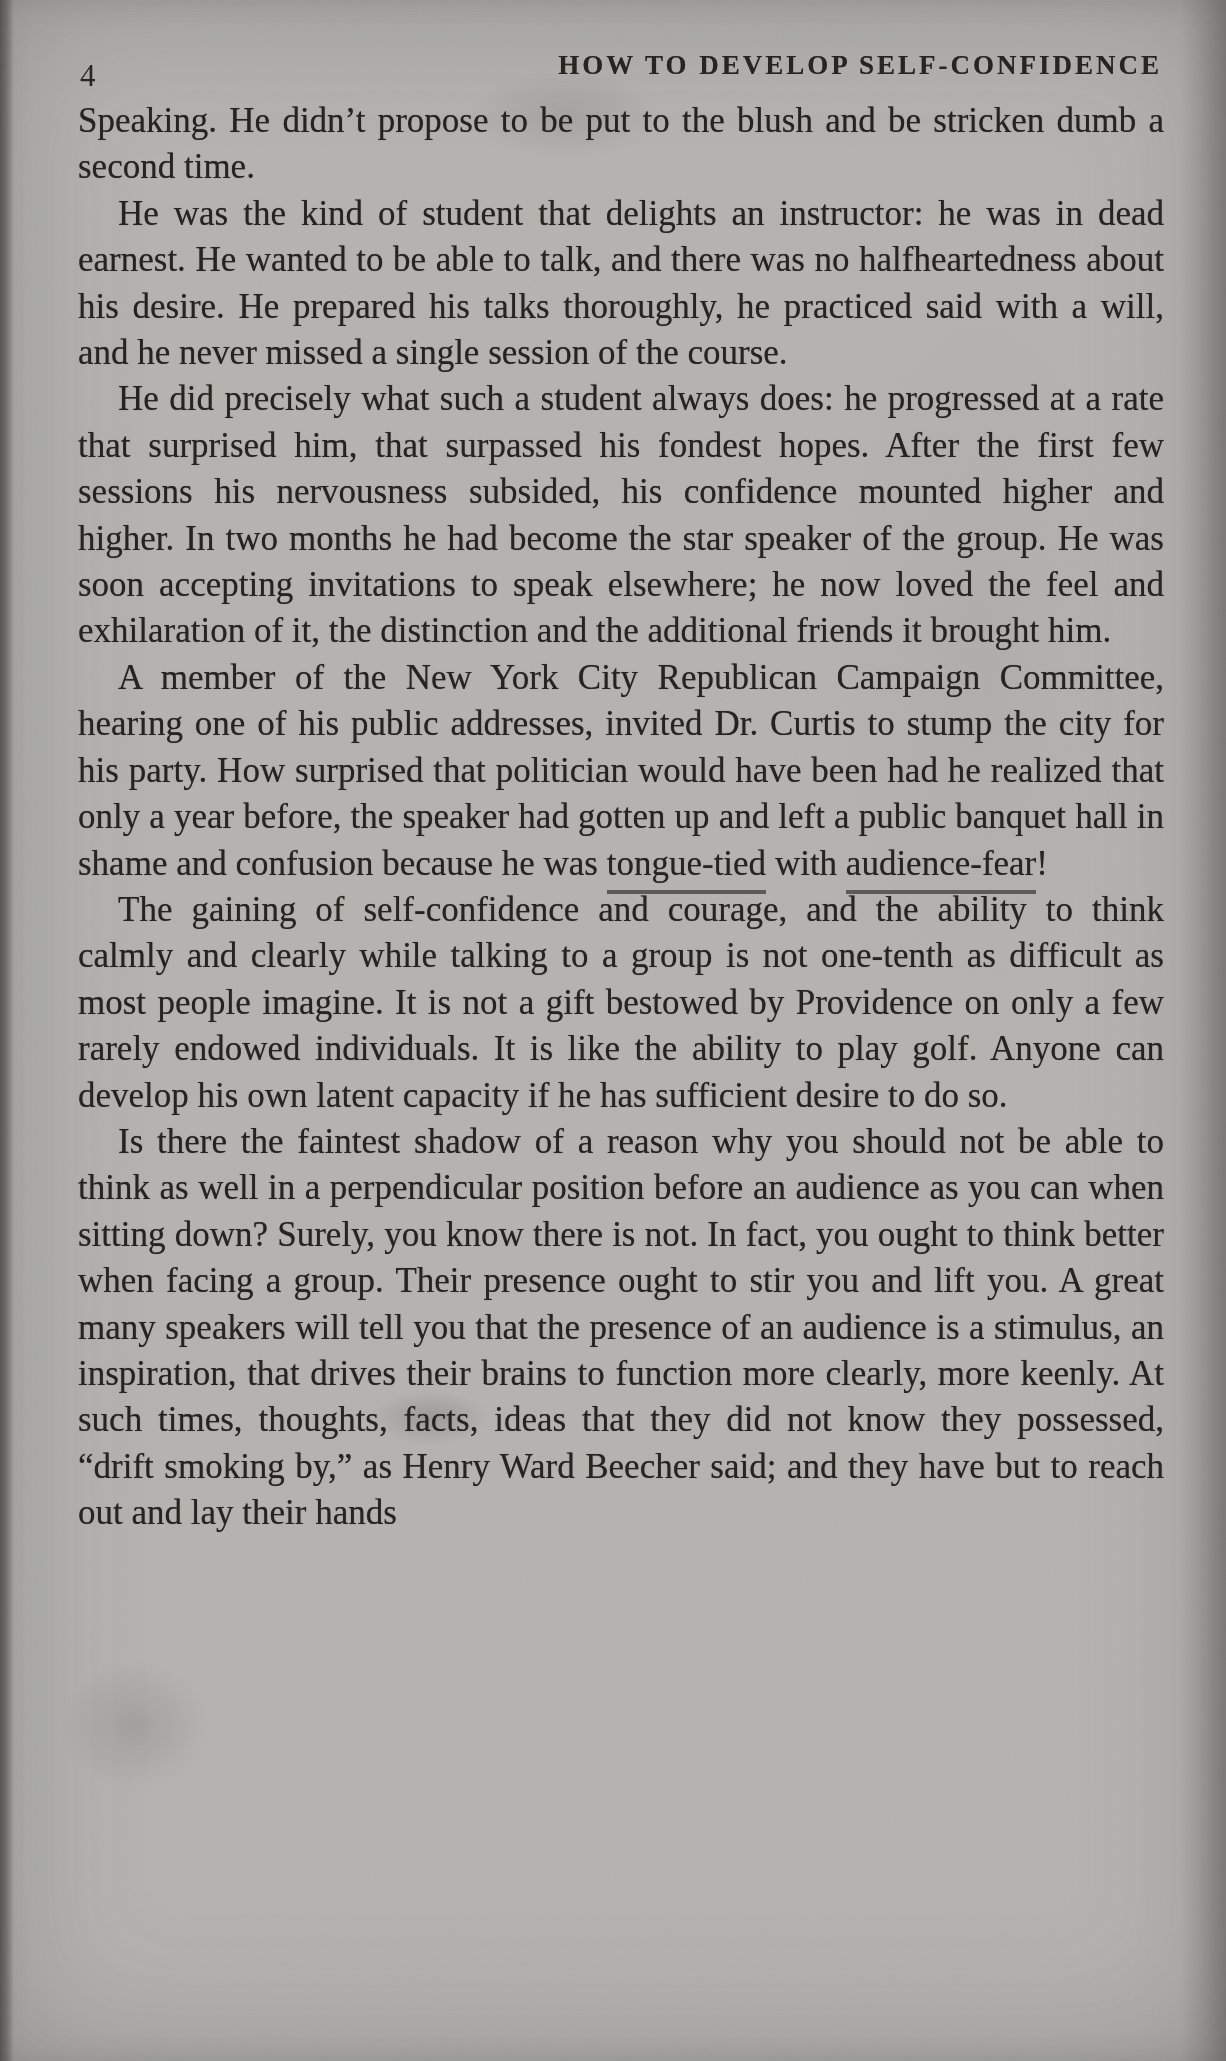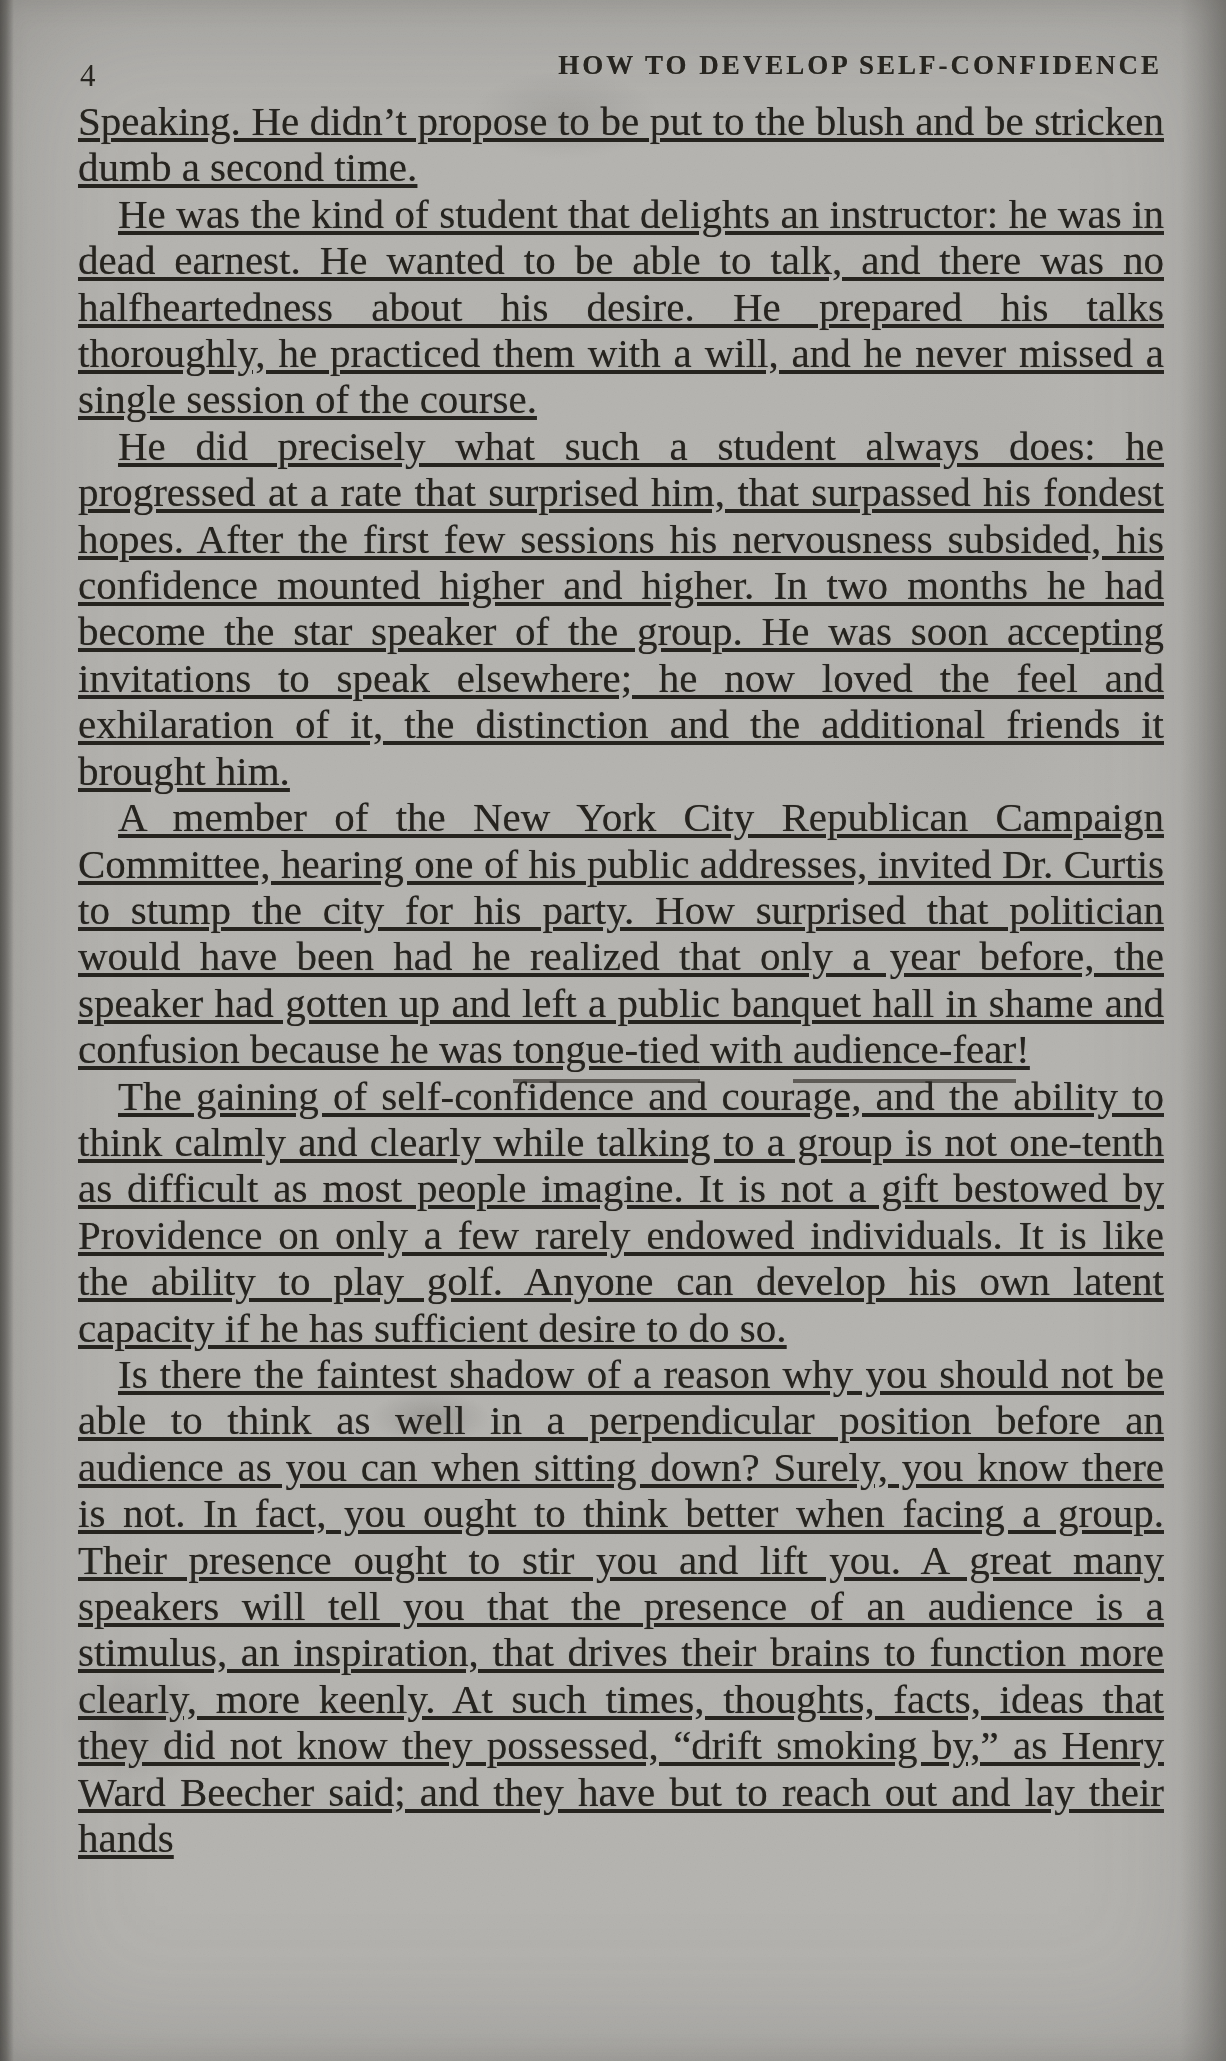--- a/index.html
+++ b/index.html
@@ -48,24 +48,23 @@
   }
   .head-title {
     position: absolute; right: 0; top: 0;
     font-size: 27px; font-weight: 700; letter-spacing: 3px;
     white-space: nowrap;
     text-shadow: 0 0 0.6px rgba(30,28,24,0.5);
   }
 
   .body-text {
     position: absolute; left: 78px; top: 98px; width: 1086px;
-    font-size: 41px; line-height: 46.4px;
+    font-size: 35px; line-height: 46.4px;
     text-align: justify;
     text-shadow: 0 0 0.7px rgba(32,30,26,0.55);
-    text-decoration: underline;
   }
   .body-text p { margin: 0; padding: 0; }
   .body-text p.indent { text-indent: 40px; }
   .pencil-underline {
     border-bottom: 4px solid rgba(66,63,58,0.75);
     padding-bottom: 7px;
   }
 </style>
 </head>
 <body>
@@ -77,21 +76,21 @@
   <div class="stain stain-3"></div>
   <div class="stain stain-4"></div>
 
   <div class="running-head">
     <span class="page-number">4</span>
     <span class="head-title">HOW TO DEVELOP SELF-CONFIDENCE</span>
   </div>
 
   <div class="body-text">
     <p>Speaking. He didn’t propose to be put to the blush and be stricken dumb a second time.</p>
-    <p class="indent">He was the kind of student that delights an instructor: he was in dead earnest. He wanted to be able to talk, and there was no halfheartedness about his desire. He prepared his talks thoroughly, he practiced them with a will, and he never missed a single session of the course.</p>
+    <p class="indent">He was the kind of student that delights an instructor: he was in dead earnest. He wanted to be able to talk, and there was no halfheartedness about his desire. He prepared his talks thoroughly, he practiced said with a will, and he never missed a single session of the course.</p>
     <p class="indent">He did precisely what such a student always does: he progressed at a rate that surprised him, that surpassed his fondest hopes. After the first few sessions his nervousness subsided, his confidence mounted higher and higher. In two months he had become the star speaker of the group. He was soon accepting invitations to speak elsewhere; he now loved the feel and exhilaration of it, the distinction and the additional friends it brought him.</p>
     <p class="indent"><span>A member of the New York City Republican Campaign Committee, hearing one of his public addresses, invited Dr. Curtis to stump the city for his party. How surprised that politician would have been had he realized that only a year before, the speaker had gotten up and left a public banquet hall in shame and confusion because he was </span><span class="pencil-underline">tongue-tied</span><span> with </span><span class="pencil-underline">audience-fear</span><span>!</span></p>
     <p class="indent">The gaining of self-confidence and courage, and the ability to think calmly and clearly while talking to a group is not one-tenth as difficult as most people imagine. It is not a gift bestowed by Providence on only a few rarely endowed individuals. It is like the ability to play golf. Anyone can develop his own latent capacity if he has sufficient desire to do so.</p>
     <p class="indent">Is there the faintest shadow of a reason why you should not be able to think as well in a perpendicular position before an audience as you can when sitting down? Surely, you know there is not. In fact, you ought to think better when facing a group. Their presence ought to stir you and lift you. A great many speakers will tell you that the presence of an audience is a stimulus, an inspiration, that drives their brains to function more clearly, more keenly. At such times, thoughts, facts, ideas that they did not know they possessed, “drift smoking by,” as Henry Ward Beecher said; and they have but to reach out and lay their hands</p>
   </div>
 
   <div class="edge-left"></div>
   <div class="edge-right"></div>
   <div class="vignette"></div>
 

